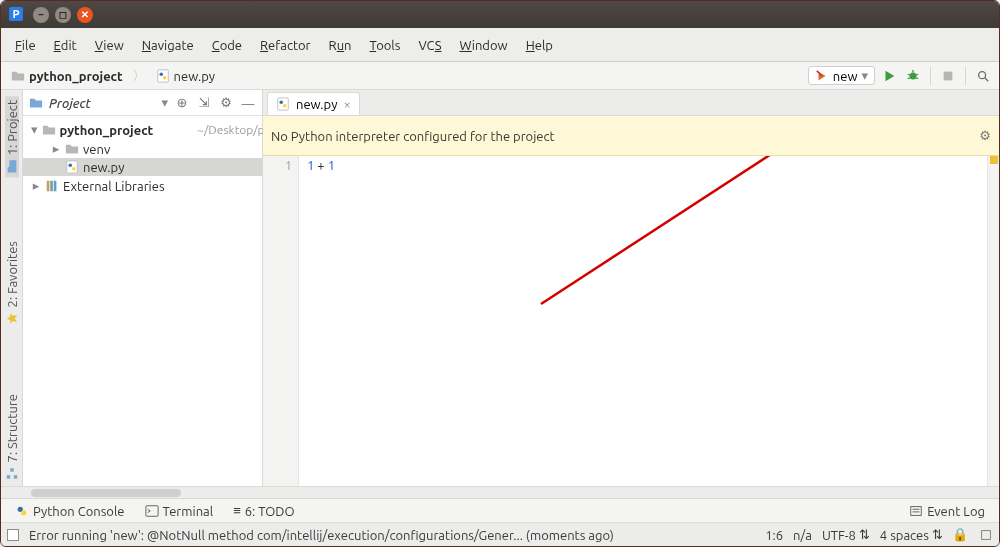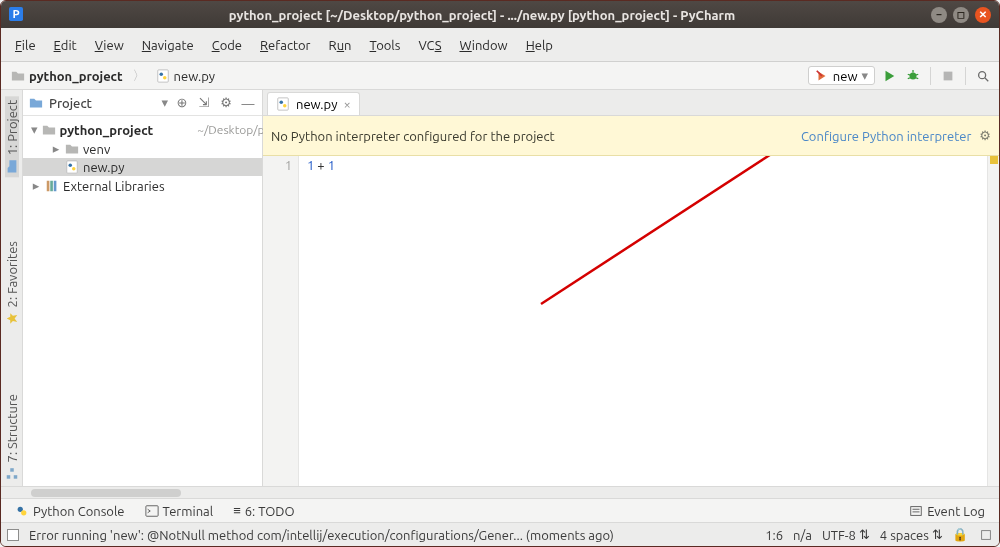--- a/index.html
+++ b/index.html
@@ -34,21 +34,21 @@
 
   
   .body { flex: 1; display: flex; min-height: 0; }
 
   .leftgutter { width: 22px; background: #ececeb; border-right: 1px solid #d9d9d8; display: flex; flex-direction: column; align-items: center; padding-top: 6px; gap: 60px; color: #555; }
   .vlabel { writing-mode: vertical-rl; transform: rotate(180deg); font-size: 11px; padding: 4px 0; cursor: pointer; display: flex; align-items: center; gap: 4px; }
   .vlabel.active{ background:#d7d7d6; }
 
   .projectpane { width: 240px; background: #fff; border-right: 1px solid #d9d9d8; display: flex; flex-direction: column; }
   .projhdr { height: 26px; display: flex; align-items: center; gap: 6px; padding: 0 6px; border-bottom: 1px solid #e3e3e2; color: #444; }
-  .projhdr .title { flex: 1; font-weight: 500; }
+  .projhdr .title { flex: 1; font-weight: 500; font-style: italic; }
   .projhdr .hicon { width: 16px; height: 16px; display: flex; align-items: center; justify-content: center; cursor: pointer; color: #777; }
   .tree { padding: 4px 0; font-size: 13px; color: #2b2b2b; }
   .trow { display: flex; align-items: center; gap: 4px; padding: 2px 4px 2px 8px; cursor: pointer; white-space: nowrap; }
   .trow.sel { background: #d6d6d5; }
   .trow .arrow { width: 10px; display: inline-block; text-align: center; color: #888; }
   .trow .ticon { width: 14px; height:14px; display:inline-flex; align-items:center; justify-content:center; }
   .trow .path { color: #9a9a98; font-size: 12px; margin-left: 33px; }
   .trow.indent1 { padding-left: 28px; }
   .trow.root .label { font-weight: 700; }
 
@@ -90,21 +90,20 @@
 
 <div class="window">
 
   <div class="titlebar">
     <span class="icon">
       <svg class="ic" viewBox="0 0 16 16">
           <rect width="16" height="16" rx="2" fill="#2b7de9"></rect>
           <text x="8" y="12" text-anchor="middle" font-size="10" fill="#fff">P</text>
         </svg>
     </span>
-    <span class="title">python_project [~/Desktop/python_project] - .../new.py [python_project] - PyCharm</span>
     <div class="winbtns">
       <div class="winbtn min">–</div>
       <div class="winbtn max">◻</div>
       <div class="winbtn close">✕</div>
     </div>
   </div>
 
   <div class="menubar">
     <div class="mitem"><u>F</u>ile</div>
     <div class="mitem"><u>E</u>dit</div>
@@ -263,21 +262,20 @@
               <rect width="12" height="14" x="2" y="1" rx="1" fill="#fff" stroke="#bcbcbb"></rect>
               <circle cx="6" cy="6" r="2" fill="#3572A5"></circle>
               <circle cx="10" cy="10" r="2" fill="#FFD43B"></circle>
             </svg>
           <span>new.py</span>
           <span class="close">×</span>
         </div>
       </div>
       <div class="warnbar">
         <span class="msg">No Python interpreter configured for the project</span>
-        <span class="link">Configure Python interpreter</span>
         <span class="gear">⚙</span>
       </div>
       <div class="codewrap">
         <div class="gutter">
           <div>1</div>
         </div>
         <div class="code">
           <div><span class="num">1</span> + <span class="num">1</span></div>
         </div>
         <div class="rightstrip">

